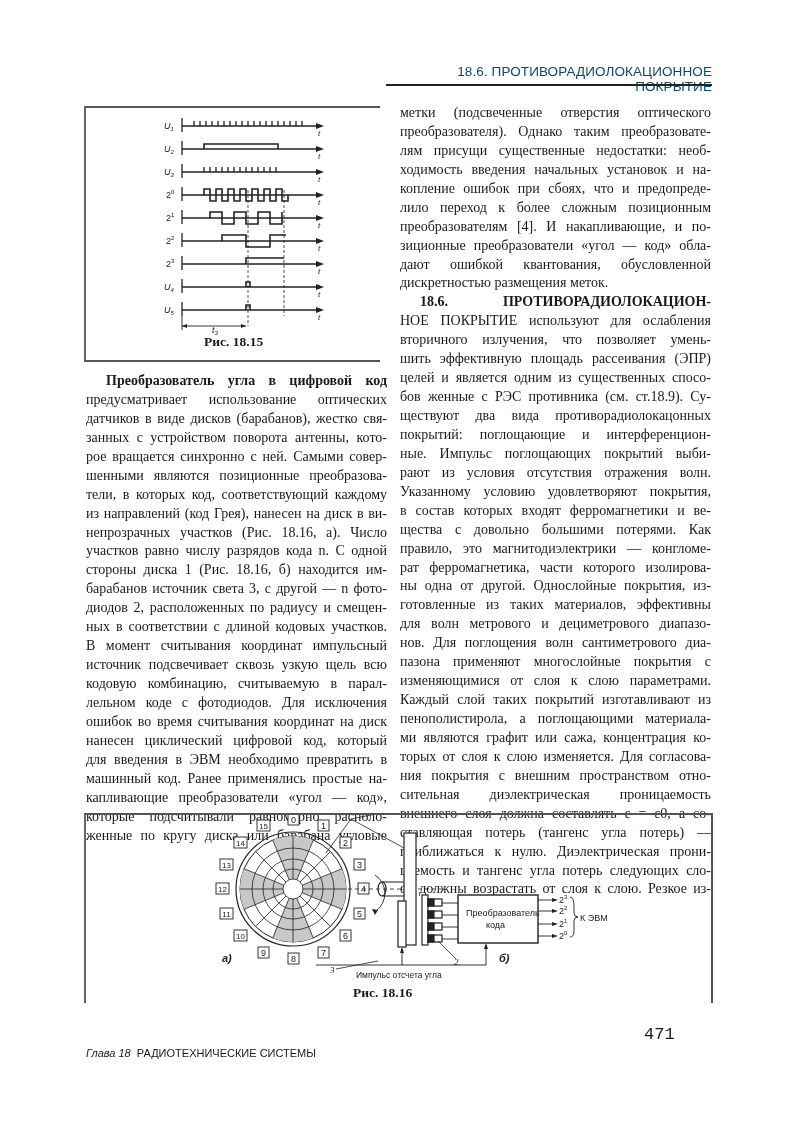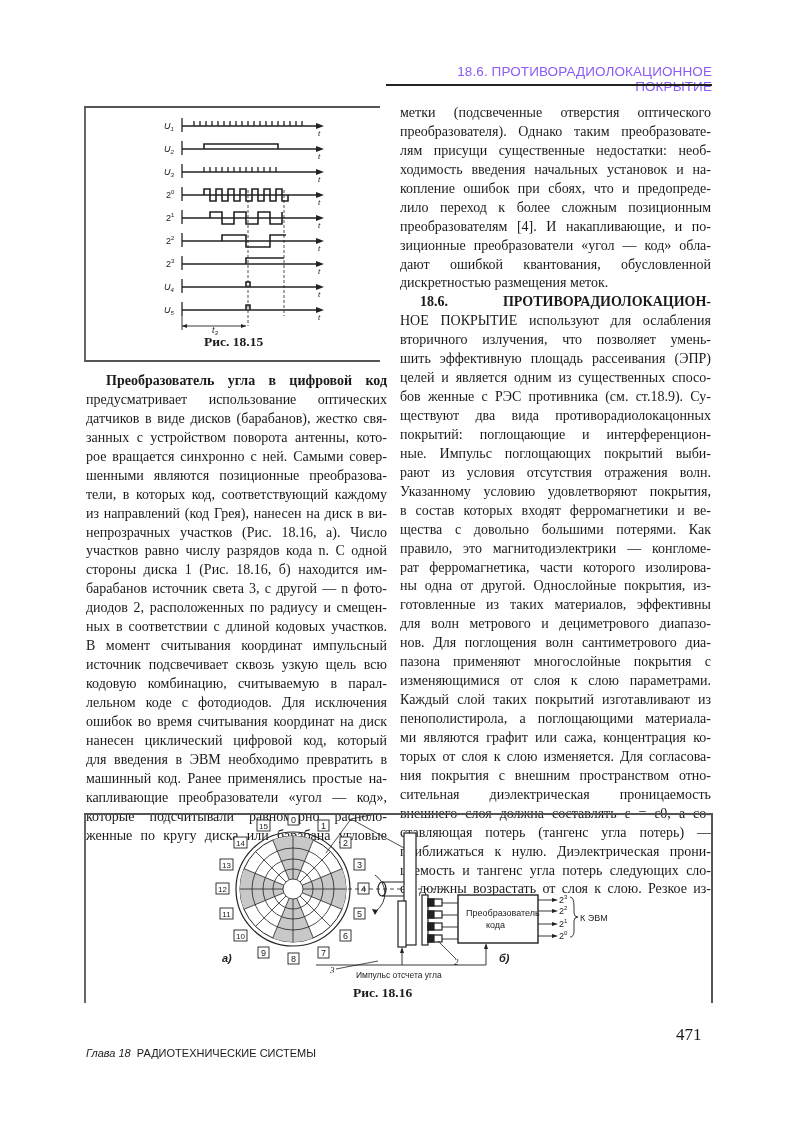--- a/index.html
+++ b/index.html
@@ -1,31 +1,31 @@
 <!DOCTYPE html>
 <html><head>
 <meta charset="utf-8">
 <style>
   html, body { margin:0; padding:0; background:#ffffff; }
   body { width:794px; height:1131px; position:relative; overflow:hidden; font-family:"Liberation Serif", serif; color:#1a1a1a; }
-  .header { position:absolute; left:386px; top:64px; width:326px; font-family:"Liberation Sans", sans-serif; font-size:13.5px; letter-spacing:0.1px; text-align:right; color:#8b5cf6; }
+  .header { position:absolute; left:386px; top:64px; width:326px; font-family:"Liberation Sans", sans-serif; font-size:13.5px; letter-spacing:0.1px; text-align:right; color:#0c4a6e; }
   .header-rule { position:absolute; left:386px; top:84px; width:326px; height:2px; background:#222; }
   .fig15 { position:absolute; left:84px; top:106px; width:296px; height:256px; border-top:2px solid #555; border-left:2px solid #666; border-bottom:2px solid #555; box-sizing:border-box; }
   .fig15 svg { position:absolute; left:0; top:0; }
   .caption { font-family:"Liberation Serif", serif; font-weight:bold; font-size:13.5px; position:absolute; }
   .col { position:absolute; font-size:14px; line-height:18.95px; text-align:justify; }
   .col .ln { display:block; text-align:justify; text-align-last:justify; white-space:nowrap; height:18.95px; overflow:visible; }
   .col .ln.last { text-align-last:left; }
   .ind { padding-left:20px; }
   .left-col { left:86px; top:372px; width:301px; }
   .right-col { left:400px; top:104px; width:311px; }
   .fig16 { position:absolute; left:84px; top:813px; width:629px; height:190px; border-top:2px solid #555; border-left:2px solid #666; border-right:2px solid #555; box-sizing:border-box; }
   .footer-left { position:absolute; left:86px; top:1031px; font-family:"Liberation Sans", sans-serif; font-size:11px;margin-top:16px; }
   .footer-left i { font-style:italic; }
-  .footer-page { position:absolute; left:676px; top:1025px; font-family:Liberation Serif, serif; font-size:17px; }
+  .footer-page { position:absolute; left:644px; top:1025px; font-family:Liberation Mono, monospace; font-size:17px; }
 </style>
 </head>
 <body>
 
 <div class="header">18.6. ПРОТИВОРАДИОЛОКАЦИОННОЕ ПОКРЫТИЕ</div>
 <div class="header-rule"></div>
 
 <div class="fig15">
   <svg width="296" height="256" viewBox="0 0 296 256">
     <g font-family="Liberation Sans, sans-serif" font-size="9" font-style="italic" fill="#222" stroke="none">

